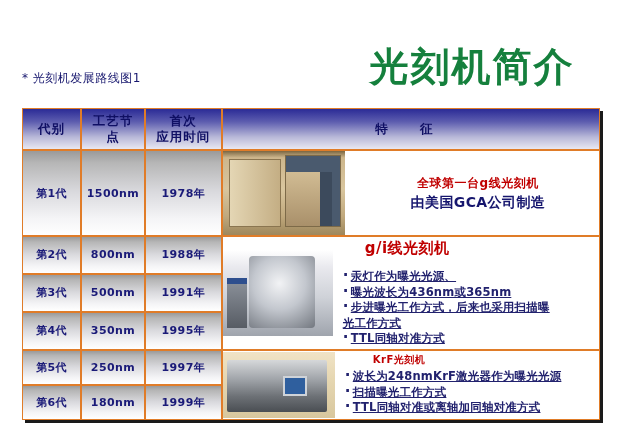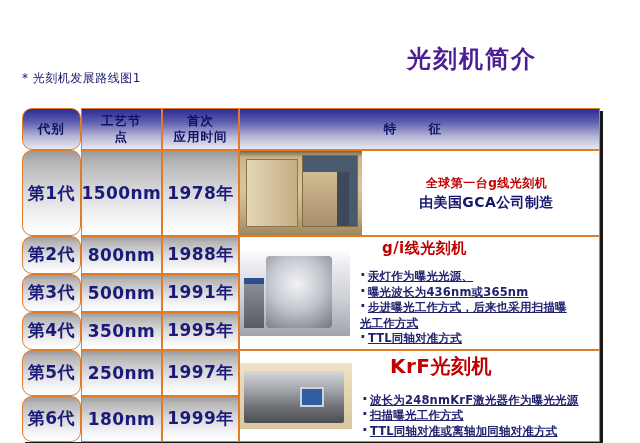--- a/index.html
+++ b/index.html
@@ -22,22 +22,22 @@
     background: #ffffff;
   }
 
   
   #main-title {
     position: absolute;
     left: 322px;
     top: 47px;
     width: 300px;
     text-align: center;
-    color: #4c1d95;
-    font-size: 24px;
+    color: #15803d;
+    font-size: 39px;
     font-weight: bold;
     letter-spacing: 2px;
     line-height: 1.05;
     font-family: "DejaVu Sans", "Liberation Sans", sans-serif;
     white-space: nowrap;
   }
 
   #subtitle {
     position: absolute;
     left: 22px;
@@ -75,40 +75,40 @@
     font-weight: bold;
     text-align: center;
     letter-spacing: 1px;
     line-height: 1.25;
   }
   .hdr-feat { letter-spacing: 14px; padding-left: 14px; }
 
   .cell {
     background: linear-gradient(to bottom, #9a9a9a 0%, #b6b6b6 14%, #d9d9dd 48%, #f4f4f6 80%, #ffffff 100%);
     color: #1a1a78;
-    font-size: 17px;
+    font-size: 11px;
     font-weight: bold;
     text-align: center;
     letter-spacing: 0.4px;
     white-space: nowrap;
   }
 
   .featcell {
     background: #ffffff;
     padding: 0;
   }
   .featwrap {
     display: flex;
     align-items: center;
     height: 100%;
     gap: 4px;
   }
 
   
-  .c-gen  { width: 58px; border-radius: 10px; }
+  .c-gen  { width: 58px; }
   .c-node { width: 62px; margin-left: 35px; }
   .c-year { width: 76px; }
   .c-feat { width: 382px; }
 
   
   .photo {
     flex: none;
     position: relative;
     overflow: hidden;
   }
@@ -168,21 +168,21 @@
     color: #c00000;
     font-weight: bold;
     letter-spacing: 0.5px;
   }
   .f-head-1 { font-size: 12px; text-align: center; padding-left: 6px; }
   .f-sub-1 {
     color: #16166e; font-size: 14px; font-weight: bold;
     text-align: center; padding-left: 6px; margin-top: 2px; letter-spacing: 0.4px;
   }
   .f-head-2 { font-size: 15px; padding-left: 22px; margin-bottom: 11px; }
-  .f-head-3 { font-size: 20px; padding-left: 28px; margin-bottom: 13px; }
+  .f-head-3 { font-size: 10px; padding-left: 28px; margin-bottom: 2px; }
 
   ul.bul {
     list-style: none;
     margin: 0;
     padding: 0;
     color: #22226e;
     font-size: 11.5px;
     font-weight: bold;
     line-height: 1.35;
     letter-spacing: 0.2px;

